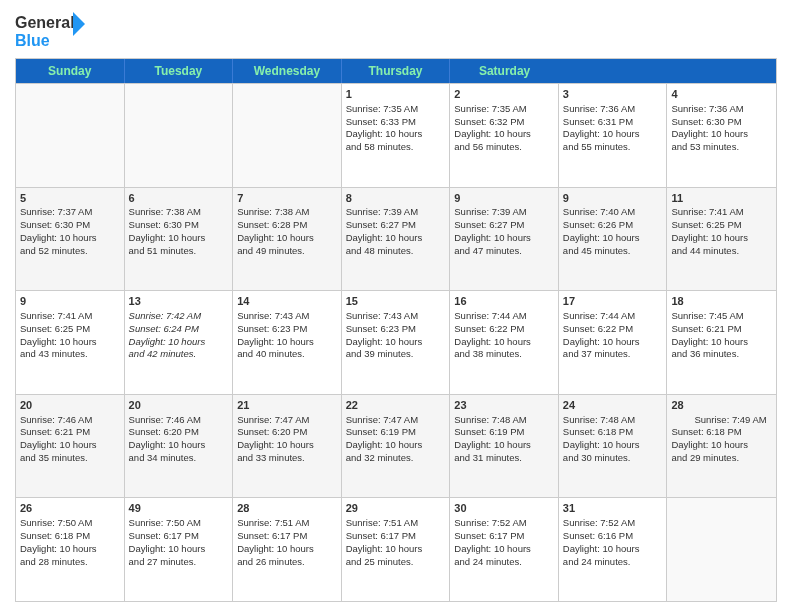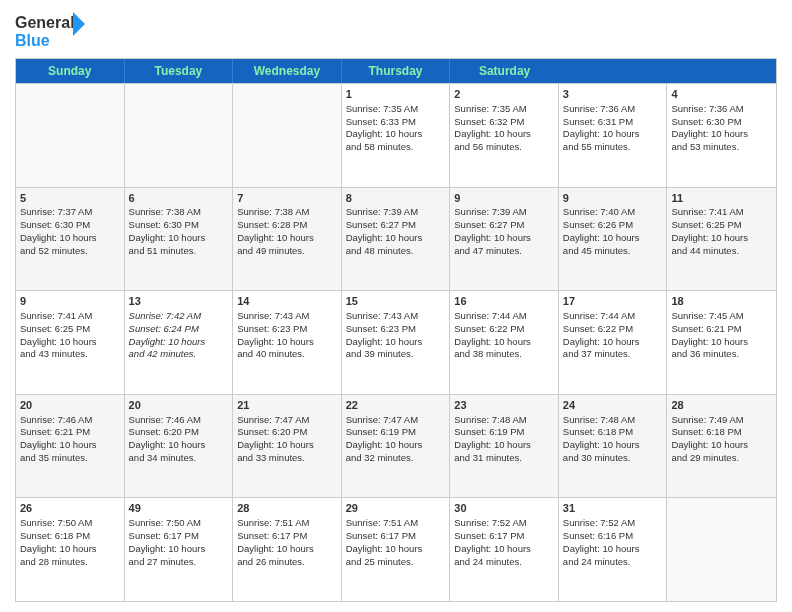--- a/index.html
+++ b/index.html
@@ -225,21 +225,21 @@
 Daylight: 10 hours
 and 32 minutes.</span></div>
           <div class="cal-cell"><span class="day-num">23</span><span style="white-space: pre-line;">Sunrise: 7:48 AM
 Sunset: 6:19 PM
 Daylight: 10 hours
 and 31 minutes.</span></div>
           <div class="cal-cell"><span class="day-num">24</span><span style="white-space: pre-line;">Sunrise: 7:48 AM
 Sunset: 6:18 PM
 Daylight: 10 hours
 and 30 minutes.</span></div>
-          <div class="cal-cell"><span class="day-num">28</span><span style="white-space: pre-line;">Sunrise: 7:49 AM
+          <div class="cal-cell"><span class="day-num">28</span><span style="white-space: pre-line; margin-left: 23px;">Sunrise: 7:49 AM
 Sunset: 6:18 PM
 Daylight: 10 hours
 and 29 minutes.</span></div>
         </div>
         <div class="cal-row">
           <div class="cal-cell"><span class="day-num">26</span><span style="white-space: pre-line;">Sunrise: 7:50 AM
 Sunset: 6:18 PM
 Daylight: 10 hours
 and 28 minutes.</span></div>
           <div class="cal-cell"><span class="day-num">49</span><span style="white-space: pre-line;">Sunrise: 7:50 AM

